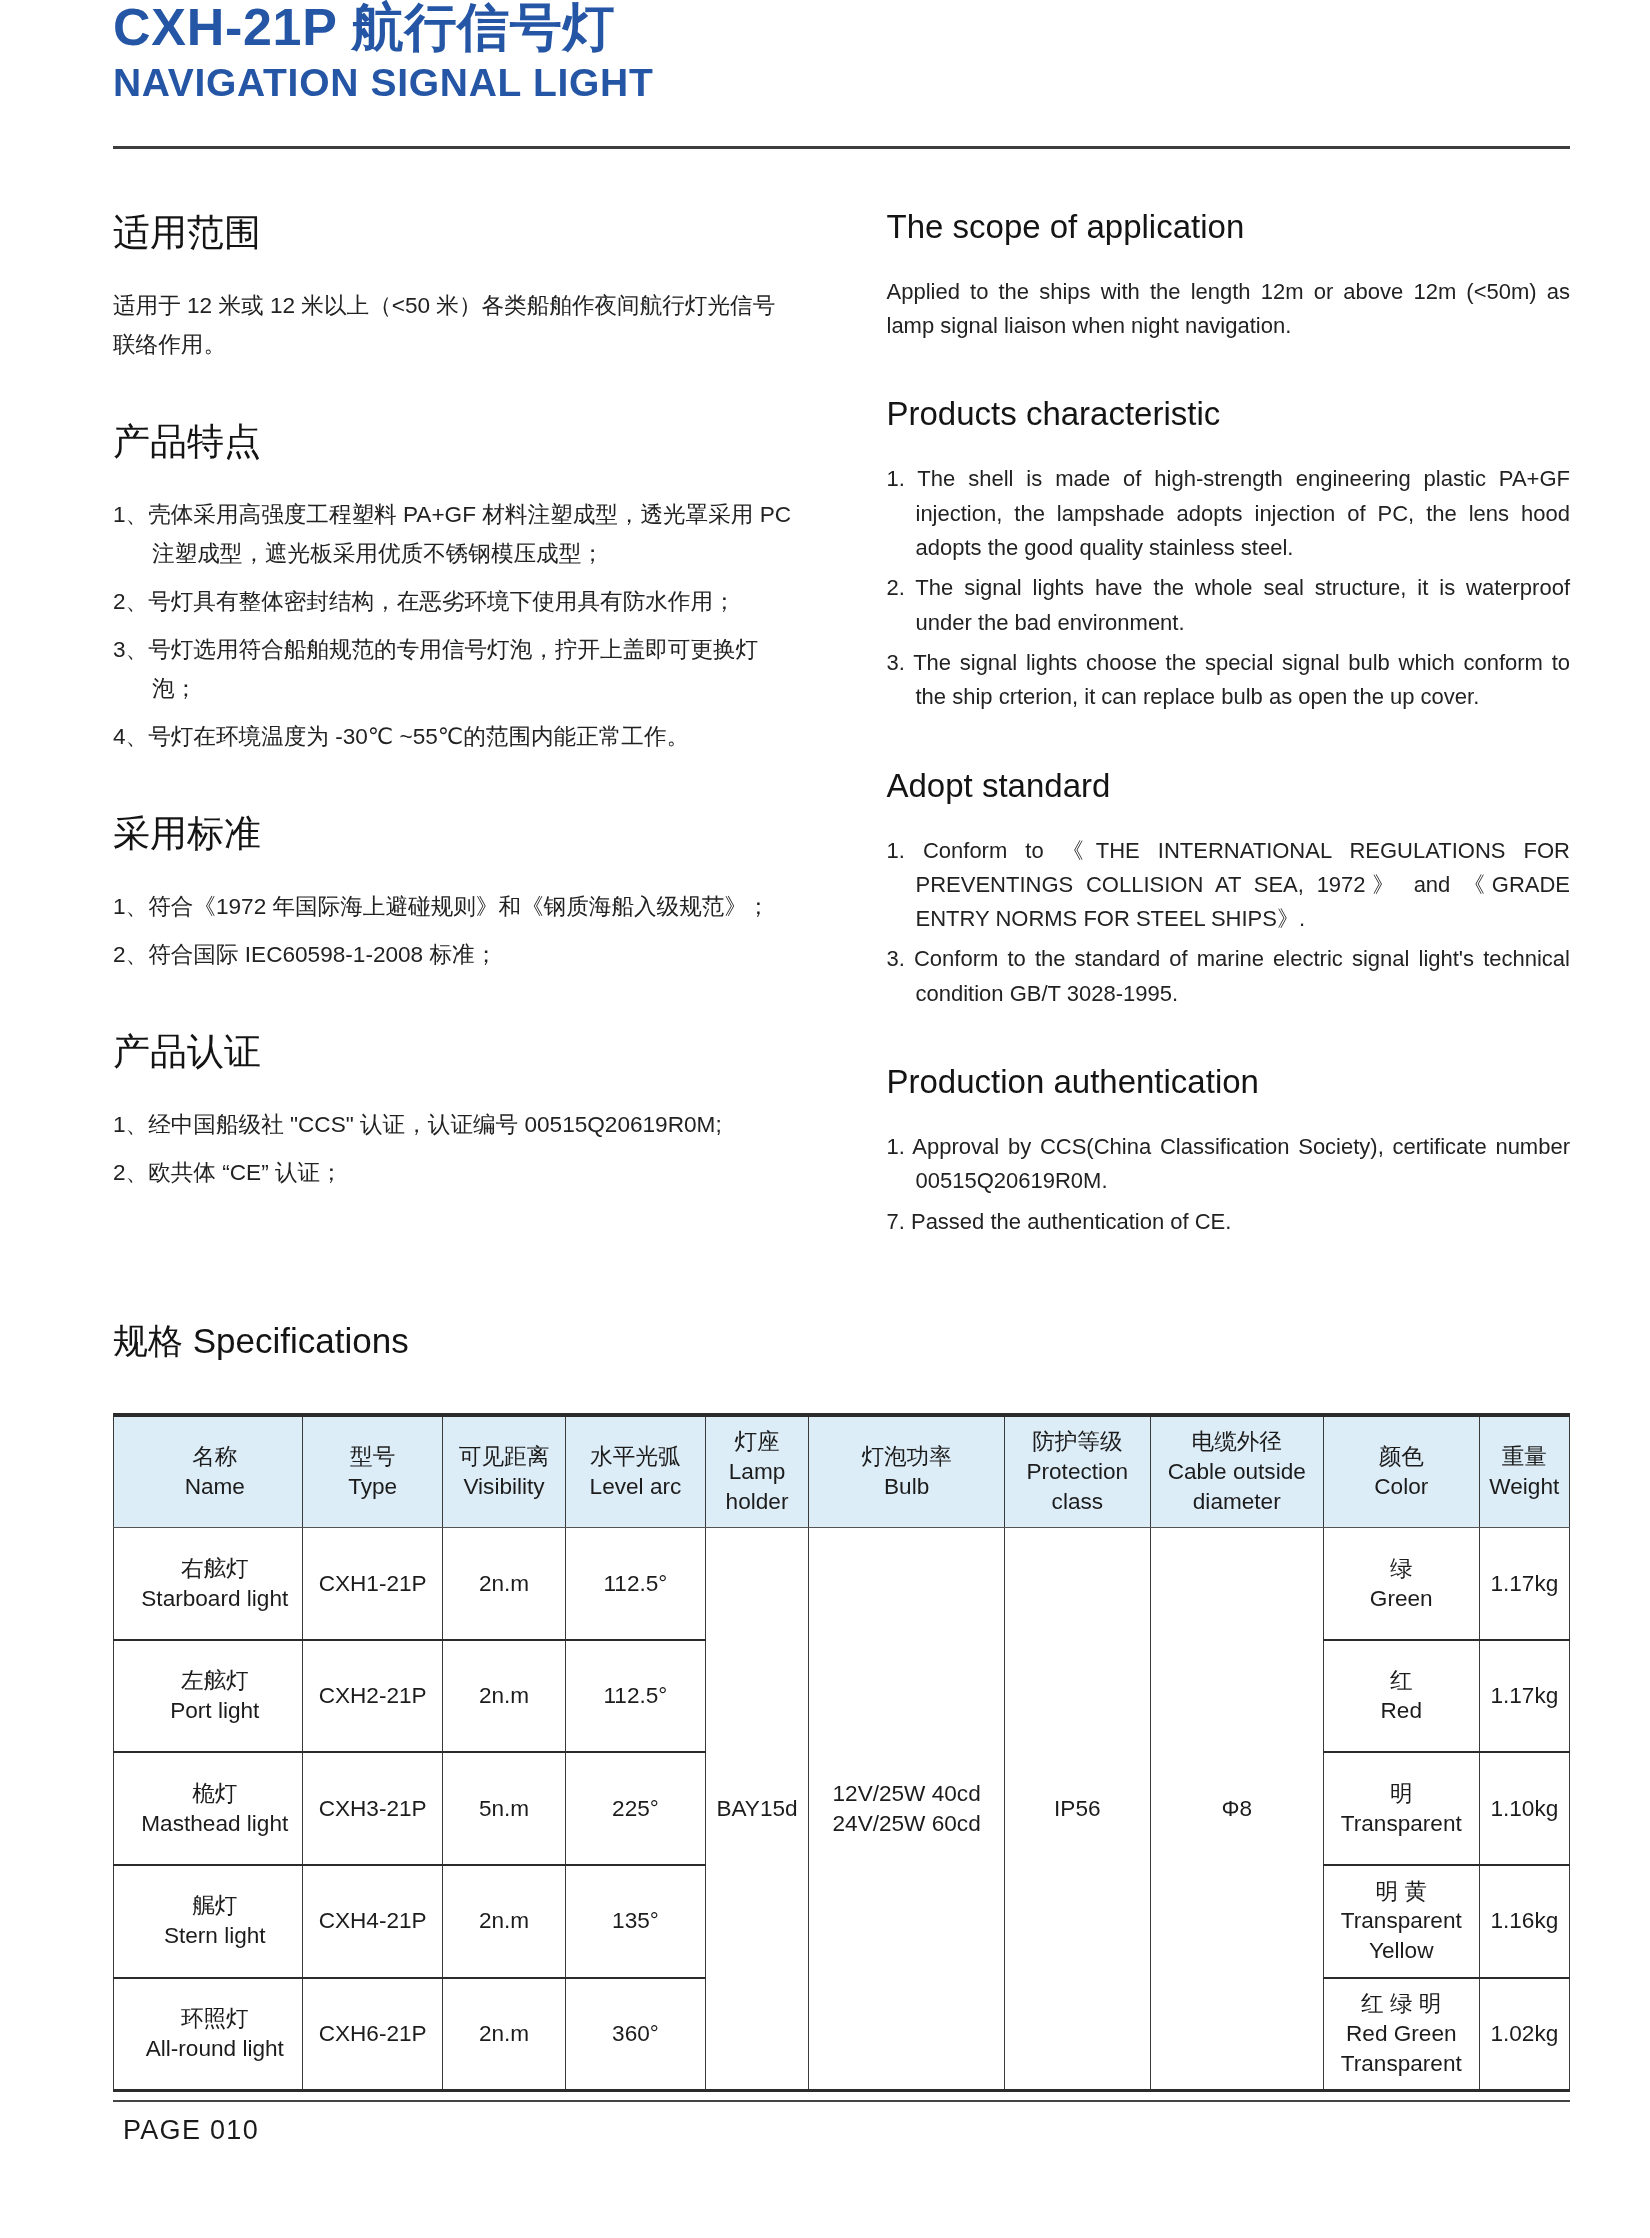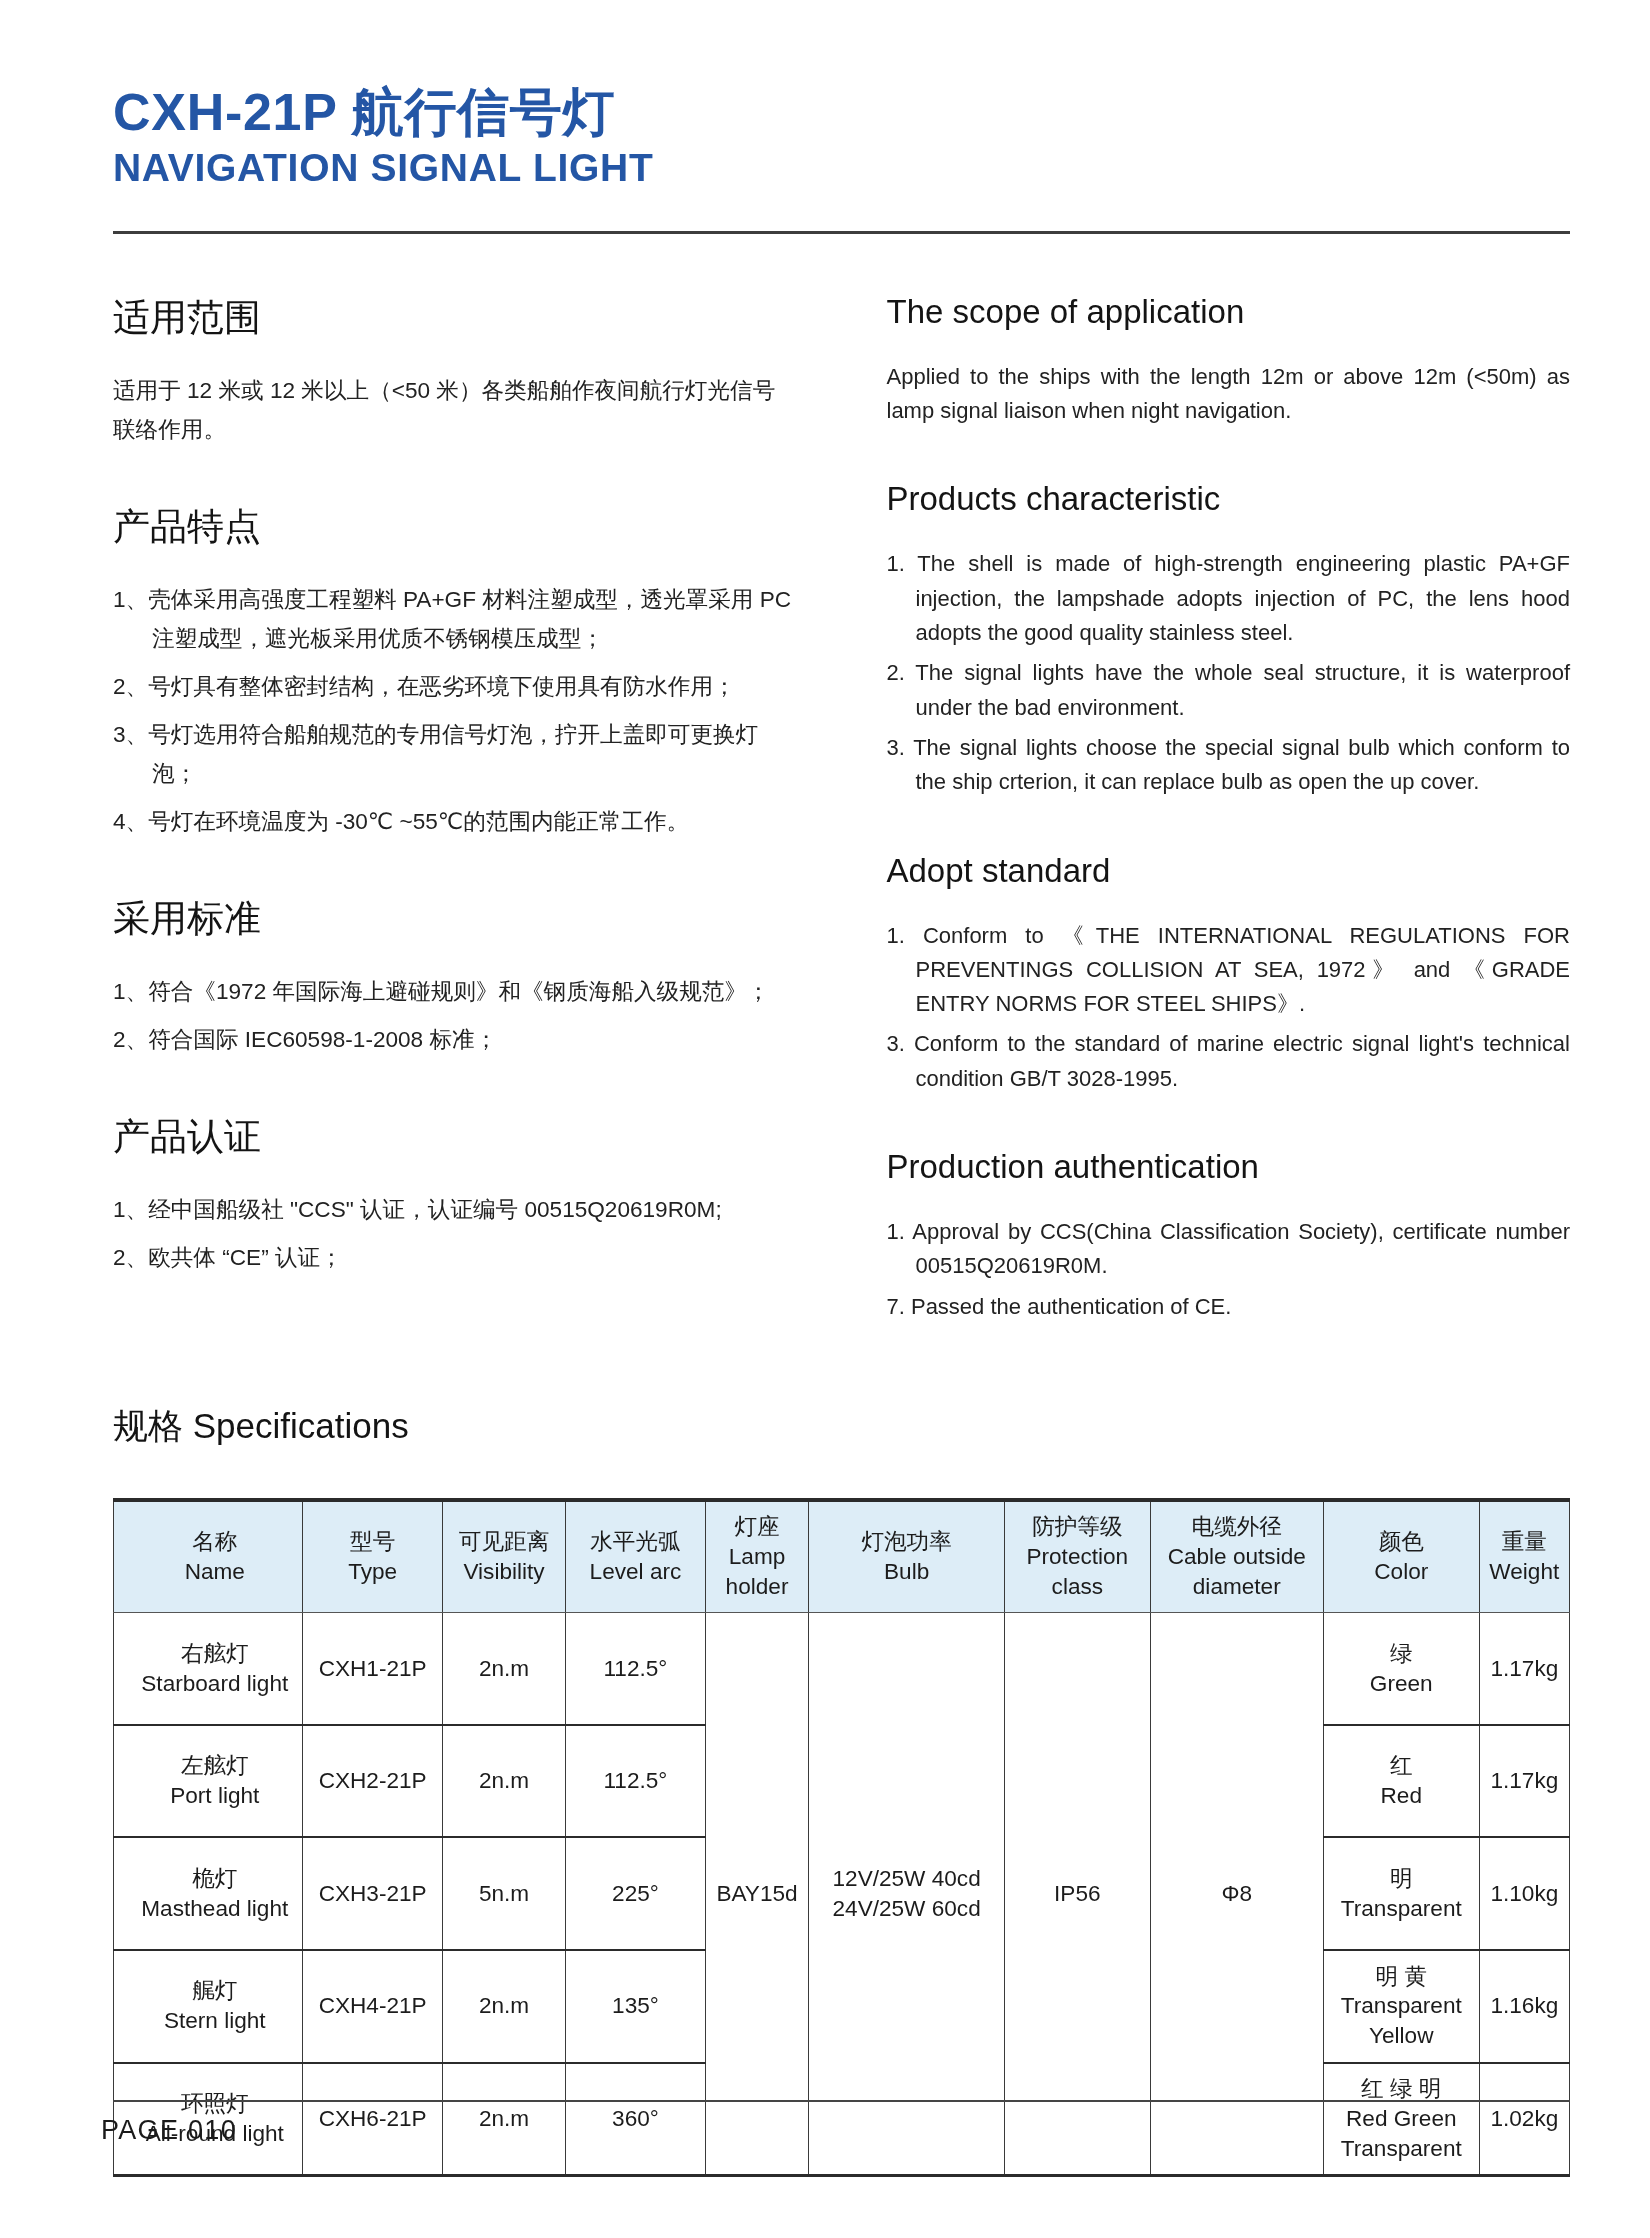--- a/index.html
+++ b/index.html
@@ -8,21 +8,21 @@
     width: 1650px;
     height: 2239px;
     background: #ffffff;
     font-family: "Liberation Sans", "DejaVu Sans", sans-serif;
     color: #1c1c1c;
     overflow: hidden;
   }
   .content { padding: 0 80px 0 113px; }
 
   
-  .doc-header { padding-top: 85px; }
+  .doc-header { }
   .doc-title {
     font-size: 52px;
     font-weight: 700;
     color: #2456a5;
     letter-spacing: 0.7px;
     line-height: 1.05;
   }
   .doc-subtitle {
     font-size: 39px;
     font-weight: 600;
@@ -303,15 +303,15 @@
             <div>Red Green Transparent</div>
           </td>
           <td>1.02kg</td>
         </tr>
       </tbody>
     </table>
 
   </div>
 
   <div style="position:absolute; left:113px; right:80px; top:2100px; border-top:2.7px solid #454545;"></div>
-  <div style="position:absolute; left:101px; top:2115px; font-size:27px; letter-spacing:1.3px; color:#1a1a1a;">PAGE 010</div>
+  <div style="position:absolute; left:123px; top:2115px; font-size:27px; letter-spacing:1.3px; color:#1a1a1a;">PAGE 010</div>
 </div>
 
 
 </body></html>

